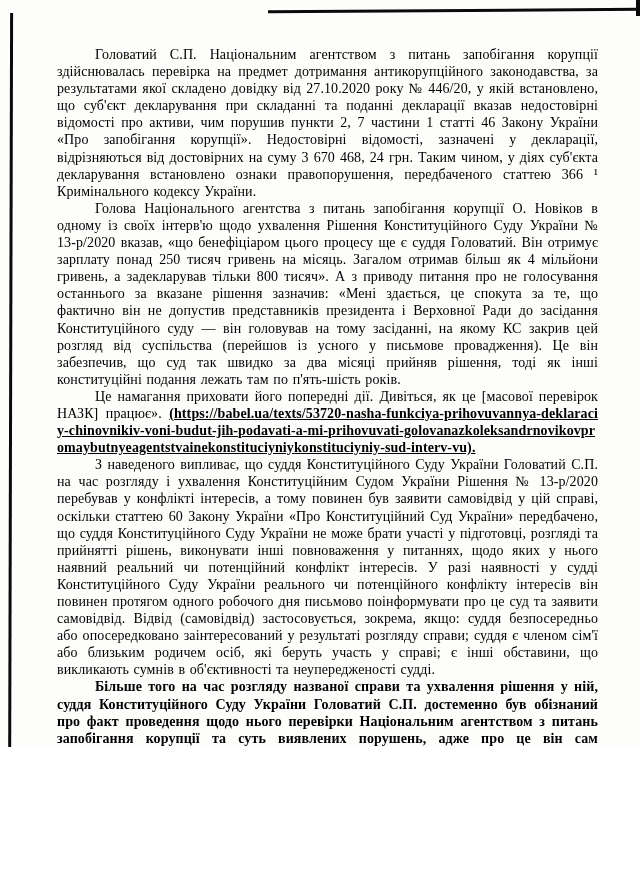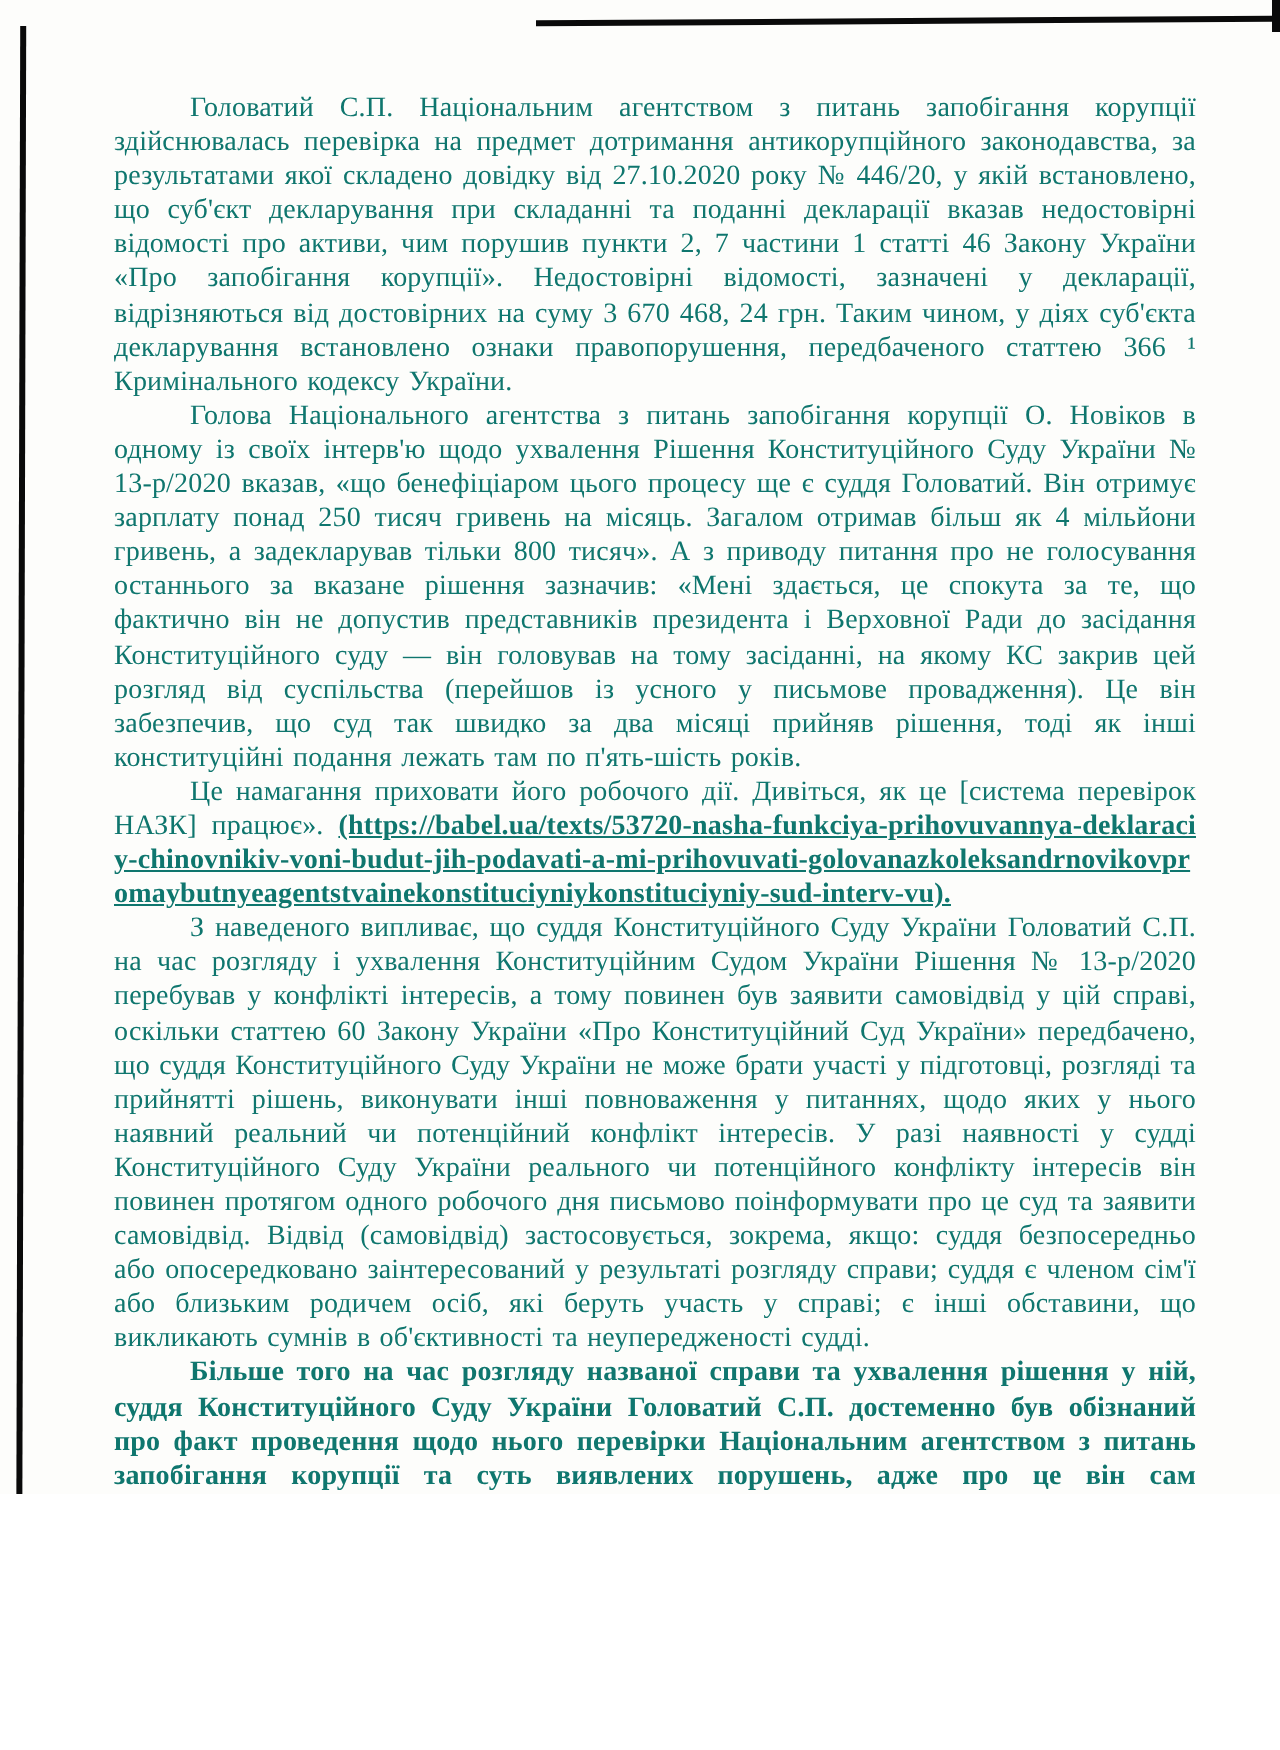--- a/index.html
+++ b/index.html
@@ -4,21 +4,21 @@
 <style>
   * { margin: 0; padding: 0; box-sizing: border-box; }
   html, body { background: #ffffff; }
   .page {
     position: relative;
     width: 640px;
     height: 747px;
     background: #fdfdfb;
     overflow: hidden;
     font-family: "Liberation Serif", "DejaVu Serif", serif;
-    color: #0f766e;
+    color: #000000;
     padding-left: 27px;
   }
   .text-block {
     position: absolute;
     left: 57px;
     top: 46px;
     width: 541px;
     font-size: 14px;
     line-height: 17.1px;
     text-align: justify;
@@ -55,20 +55,20 @@
   <div class="artifact scan-left"></div>
   <div class="artifact scan-bottom"></div>
   <div class="artifact scan-corner-bl"></div>
 
   <div class="text-block">
 
     <p>Головатий С.П. Національним агентством з питань запобігання корупції здійснювалась перевірка на предмет дотримання антикорупційного законодавства, за результатами якої складено довідку від 27.10.2020 року № 446/20, у якій встановлено, що суб'єкт декларування при складанні та поданні декларації вказав недостовірні відомості про активи, чим порушив пункти 2, 7 частини 1 статті 46 Закону України «Про запобігання корупції». Недостовірні відомості, зазначені у декларації, відрізняються від достовірних на суму 3 670 468, 24 грн. Таким чином, у діях суб'єкта декларування встановлено ознаки правопорушення, передбаченого статтею 366 ¹ Кримінального кодексу України.</p>
 
     <p>Голова Національного агентства з питань запобігання корупції О. Новіков в одному із своїх інтерв'ю щодо ухвалення Рішення Конституційного Суду України № 13-р/2020 вказав, «що бенефіціаром цього процесу ще є суддя Головатий. Він отримує зарплату понад 250 тисяч гривень на місяць. Загалом отримав більш як 4 мільйони гривень, а задекларував тільки 800 тисяч». А з приводу питання про не голосування останнього за вказане рішення зазначив: «Мені здається, це спокута за те, що фактично він не допустив представників президента і Верховної Ради до засідання Конституційного суду — він головував на тому засіданні, на якому КС закрив цей розгляд від суспільства (перейшов із усного у письмове провадження). Це він забезпечив, що суд так швидко за два місяці прийняв рішення, тоді як інші конституційні подання лежать там по п'ять-шість років.</p>
 
-    <p><span>Це намагання приховати його робочого дії. Дивіться, як це [система перевірок НАЗК] працює». </span><span class="url">(https://babel.ua/texts/53720-nasha-funkciya-prihovuvannya-deklaraciy-chinovnikiv-voni-budut-jih-podavati-a-mi-prihovuvati-golovanazkoleksandrnovikovpromaybutnyeagentstvainekonstituciyniykonstituciyniy-sud-interv-vu).</span></p>
+    <p><span>Це намагання приховати його попередні дії. Дивіться, як це [масової перевірок НАЗК] працює». </span><span class="url">(https://babel.ua/texts/53720-nasha-funkciya-prihovuvannya-deklaraciy-chinovnikiv-voni-budut-jih-podavati-a-mi-prihovuvati-golovanazkoleksandrnovikovpromaybutnyeagentstvainekonstituciyniykonstituciyniy-sud-interv-vu).</span></p>
 
     <p>З наведеного випливає, що суддя Конституційного Суду України Головатий С.П. на час розгляду і ухвалення Конституційним Судом України Рішення № 13-р/2020 перебував у конфлікті інтересів, а тому повинен був заявити самовідвід у цій справі, оскільки статтею 60 Закону України «Про Конституційний Суд України» передбачено, що суддя Конституційного Суду України не може брати участі у підготовці, розгляді та прийнятті рішень, виконувати інші повноваження у питаннях, щодо яких у нього наявний реальний чи потенційний конфлікт інтересів. У разі наявності у судді Конституційного Суду України реального чи потенційного конфлікту інтересів він повинен протягом одного робочого дня письмово поінформувати про це суд та заявити самовідвід. Відвід (самовідвід) застосовується, зокрема, якщо: суддя безпосередньо або опосередковано заінтересований у результаті розгляду справи; суддя є членом сім'ї або близьким родичем осіб, які беруть участь у справі; є інші обставини, що викликають сумнів в об'єктивності та неупередженості судді.</p>
 
     <p class="para-last">Більше того на час розгляду названої справи та ухвалення рішення у ній, суддя Конституційного Суду України Головатий С.П. достеменно був обізнаний про факт проведення щодо нього перевірки Національним агентством з питань запобігання корупції та суть виявлених порушень, адже про це він сам неодноразово говорив під час комунікацій з засобами масової інформації. Це свідчить про наявність умислу щодо невиконання визначеного законом обов'язку заявити самовідвід у розгляді вказаної справи та свідоме усунення</p>
 
   </div>
 </div>
 
 </body></html>

